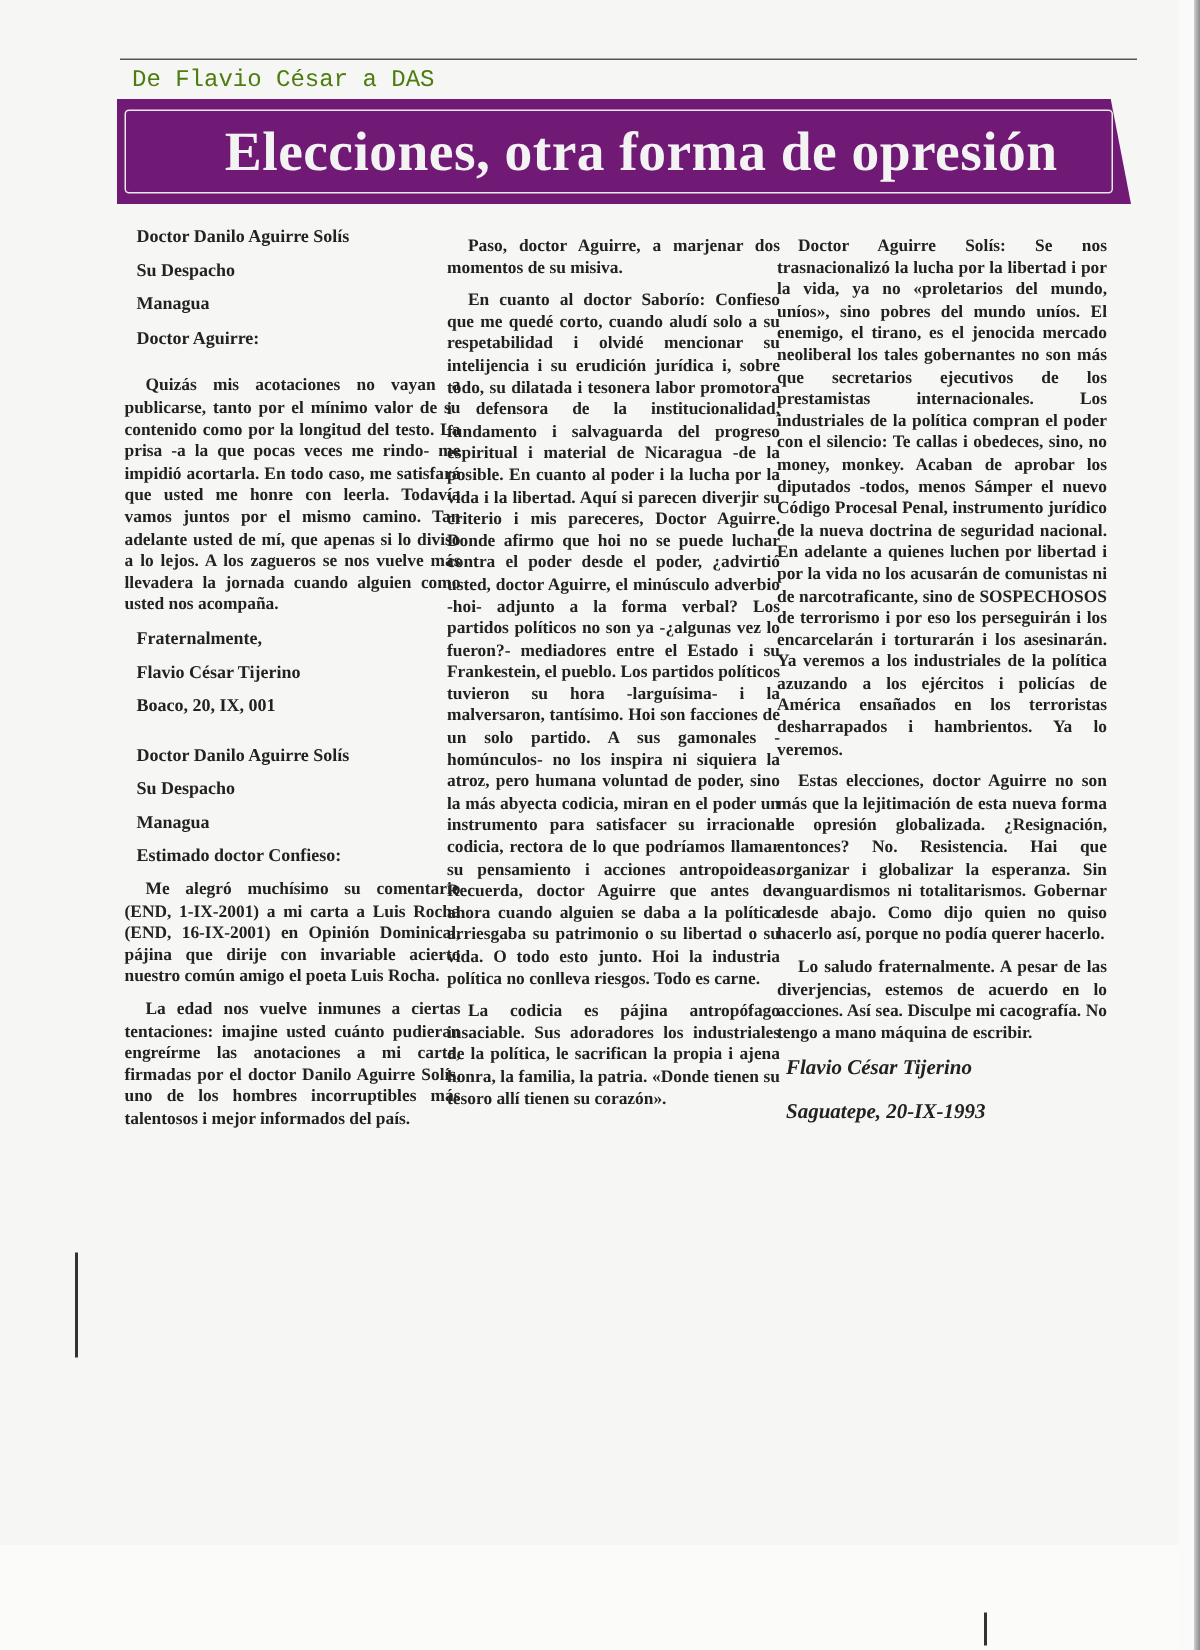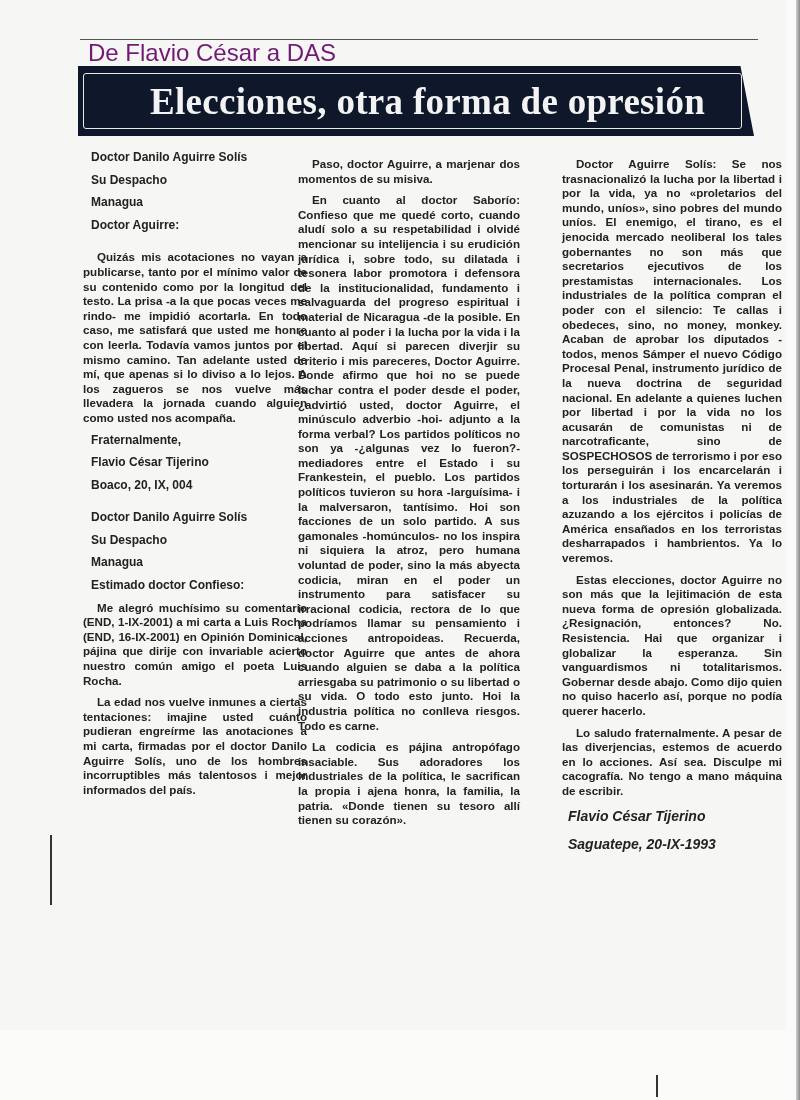--- a/index.html
+++ b/index.html
@@ -26,59 +26,59 @@
     position: absolute; left: 50px; top: 835px; width: 1.5px; height: 70px;
     background: #333;
   }
   .speck {
     position: absolute; left: 656px; top: 1075px; width: 2px; height: 22px;
     background: #333;
   }
   .kicker {
     position: absolute; left: 80px; top: 39px; width: 670px; height: 24px;
     border-top: 1.5px solid #555;
-    font-family: Liberation Sans, sans-serif;
-    font-size: 24px; line-height: 26px;
+    font-family: Liberation Mono, monospace;
+    font-size: 16px; line-height: 26px;
     padding-left: 8px;
-    color: #701a75;
+    color: #4d7c0f;
   }
   .banner {
     position: absolute; left: 78px; top: 66px; width: 676px; height: 70px;
-    background: #0f172a;
+    background: #701a75;
     clip-path: polygon(0 0, 98% 0, 100% 100%, 0 100%);
   }
   .banner-inner {
     position: absolute; left: 5px; top: 7px; right: 12px; bottom: 7px;
     border: 1.5px solid #e9e9e9;
     border-radius: 3px;
     display: flex; align-items: center; justify-content: center;
   }
   .headline {
     font-family: "Liberation Serif", serif;
     font-weight: bold;
     font-size: 37px;
     color: #f3f3f3;
     letter-spacing: 0.3px;
     margin-left: 30px;
   }
   .col {
     position: absolute;
-    font-family: Liberation Sans, sans-serif;
+    font-family: Liberation Serif, serif;
     font-weight: bold;
     font-size: 11.6px;
     line-height: 14.6px;
     color: #222;
     text-align: justify;
   }
   .col p { margin: 0 0 7px 0; text-indent: 14px; }
   .col .addr { text-indent: 0; margin: 0 0 8px 8px; text-align: left; font-size: 12px; }
   .col .gap { height: 10px; }
   #col1 { left: 83px; top: 150px; width: 224px; }
   #col2 { left: 298px; top: 157px; width: 222px; }
-  #col3 { left: 562px; top: 157px; width: 220px; }
+  #col3 { left: 518px; top: 157px; width: 220px; }
   .sig {
     font-style: italic; font-weight: bold;
     font-size: 14px; text-indent: 0 !important;
     margin: 10px 0 14px 6px !important;
     text-align: left;
   }
 </style>
 </head>
 <body>
 
@@ -98,21 +98,21 @@
 
 <div class="col" id="col1">
   <p class="addr">Doctor Danilo Aguirre Solís</p>
   <p class="addr">Su Despacho</p>
   <p class="addr">Managua</p>
   <p class="addr">Doctor Aguirre:</p>
   <div class="gap"></div>
   <p>Quizás mis acotaciones no vayan a publicarse, tanto por el mínimo valor de su contenido como por la longitud del testo. La prisa -a la que pocas veces me rindo- me impidió acortarla. En todo caso, me satisfará que usted me honre con leerla. Todavía vamos juntos por el mismo camino. Tan adelante usted de mí, que apenas si lo diviso a lo lejos. A los zagueros se nos vuelve más llevadera la jornada cuando alguien como usted nos acompaña.</p>
   <p class="addr">Fraternalmente,</p>
   <p class="addr">Flavio César Tijerino</p>
-  <p class="addr">Boaco, 20, IX, 004</p>
+  <p class="addr">Boaco, 20, IX, 001</p>
   <div class="gap"></div>
   <p class="addr">Doctor Danilo Aguirre Solís</p>
   <p class="addr">Su Despacho</p>
   <p class="addr">Managua</p>
   <p class="addr">Estimado doctor Confieso:</p>
   <p>Me alegró muchísimo su comentario (END, 1-IX-2001) a mi carta a Luis Rocha (END, 16-IX-2001) en Opinión Dominical, pájina que dirije con invariable acierto nuestro común amigo el poeta Luis Rocha.</p>
   <p>La edad nos vuelve inmunes a ciertas tentaciones: imajine usted cuánto pudieran engreírme las anotaciones a mi carta, firmadas por el doctor Danilo Aguirre Solís, uno de los hombres incorruptibles más talentosos i mejor informados del país.</p>
 </div>
 
 <div class="col" id="col2">

